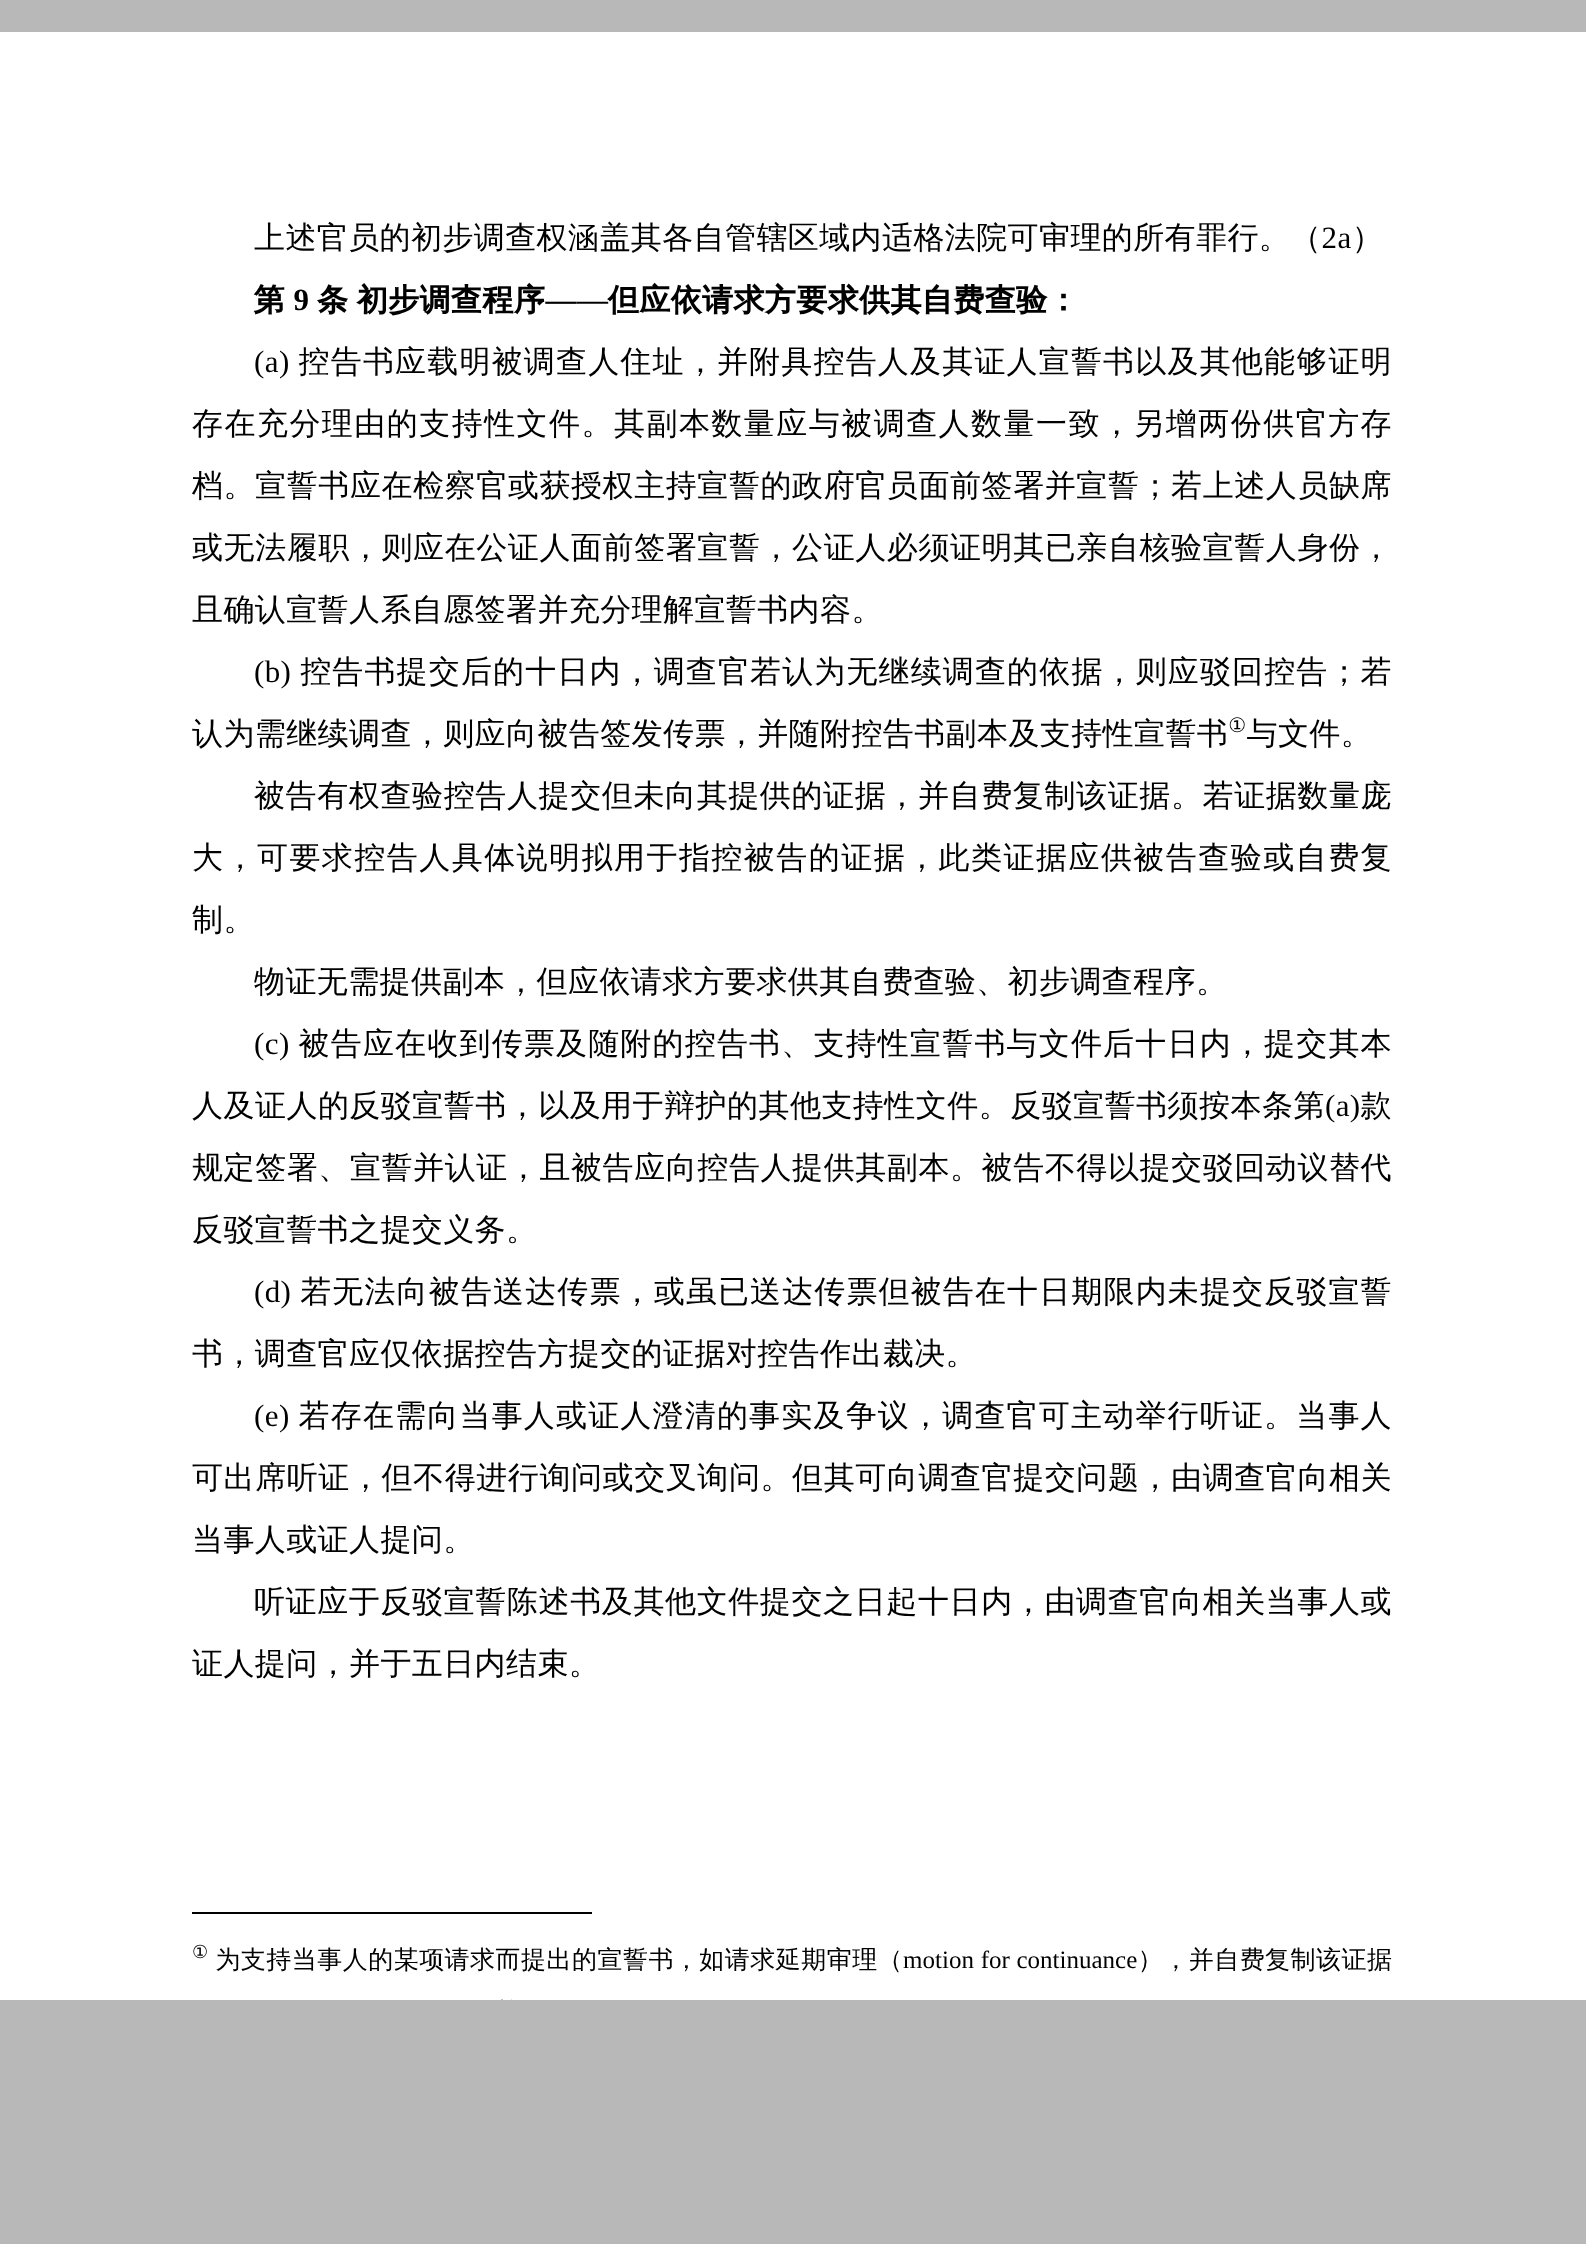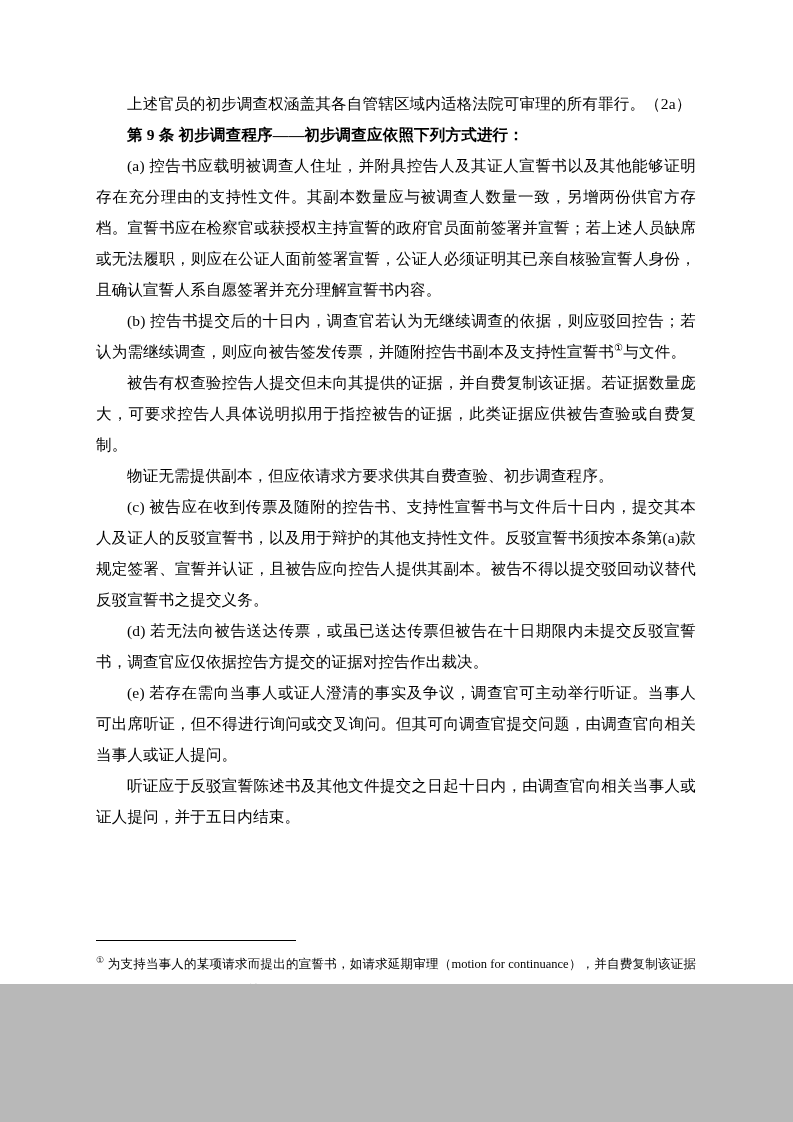--- a/index.html
+++ b/index.html
@@ -5,21 +5,21 @@
   html, body {
     margin: 0;
     padding: 0;
     background: #b8b8b8;
   }
   .page {
     position: relative;
     width: 793px;
     height: 984px;
     background: #ffffff;
-    margin: 0 auto;
+    margin: 16px auto;
     box-sizing: border-box;
     font-family: "Liberation Serif", "DejaVu Serif", serif;
     color: #000000;
     overflow: hidden;
   }
   .content {
     position: absolute;
     left: 96px;
     top: 88px;
     width: 600px;
@@ -80,21 +80,21 @@
 
 <div class="page">
 
   <div class="content">
 
     <p class="body indent">
       <span>上述官员的初步调查权涵盖其各自管辖区域内适格法院可审理的所有罪行。（2a）</span>
     </p>
 
     <p class="body indent">
-      <span class="bold">第 9 条</span><span class="bold">&nbsp;</span><span class="bold">初步调查程序——初步调查应依照下列方式进行：</span>
+      <span class="bold">第 9 条</span><span class="bold">&nbsp;</span><span class="bold">初步调查程序——但应依请求方要求供其自费查验：</span>
     </p>
 
     <p class="body indent">
       <span>(a) 控告书应载明被调查人住址，并附具控告人及其证人宣誓书以及其他能够证明存在充分理由的支持性文件。其副本数量应与被调查人数量一致，另增两份供官方存档。宣誓书应在检察官或获授权主持宣誓的政府官员面前签署并宣誓；若上述人员缺席或无法履职，则应在公证人面前签署宣誓，公证人必须证明其已亲自核验宣誓人身份，且确认宣誓人系自愿签署并充分理解宣誓书内容。</span>
     </p>
 
     <p class="body indent">
       <span>(b) 控告书提交后的十日内，调查官若认为无继续调查的依据，则应驳回控告；若认为需继续调查，则应向被告签发传票，并随附控告书副本及支持性宣誓书</span><span class="sup-mark">①</span><span>与文件。</span>
     </p>
 

